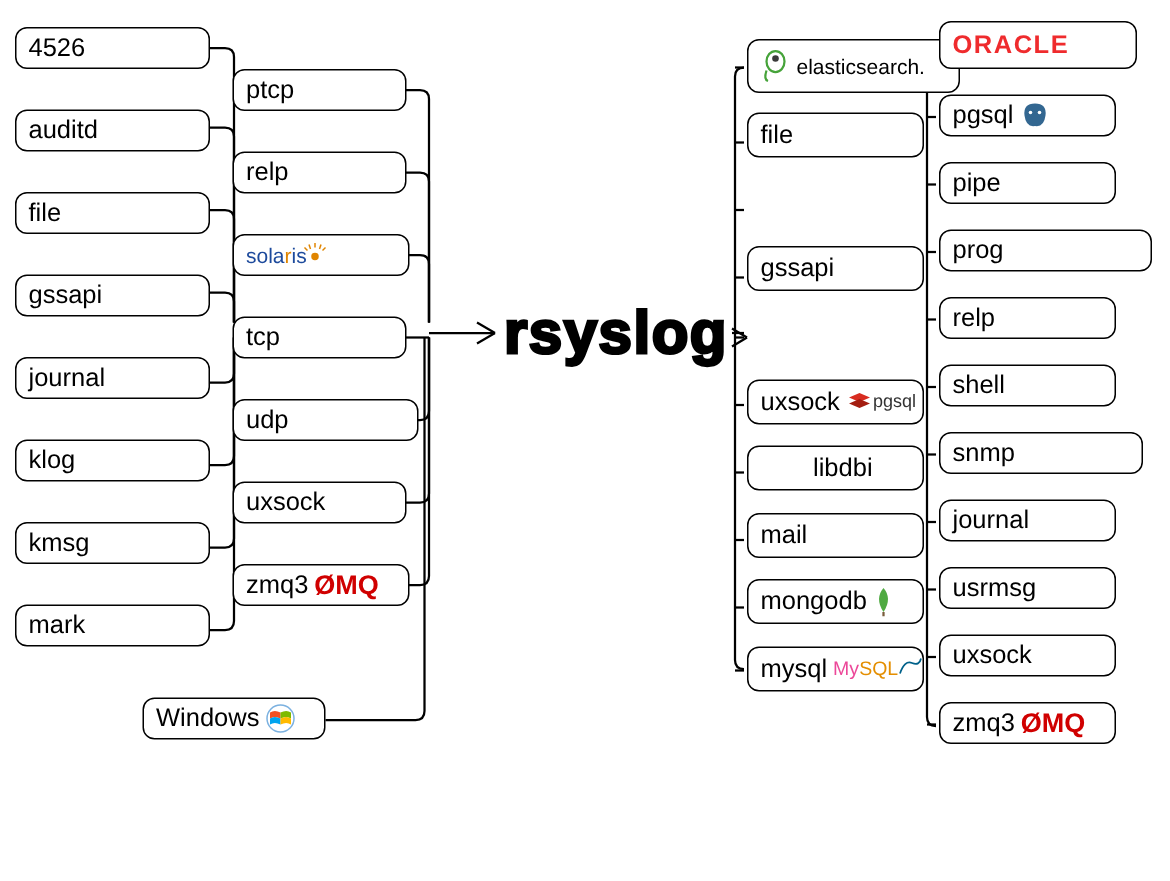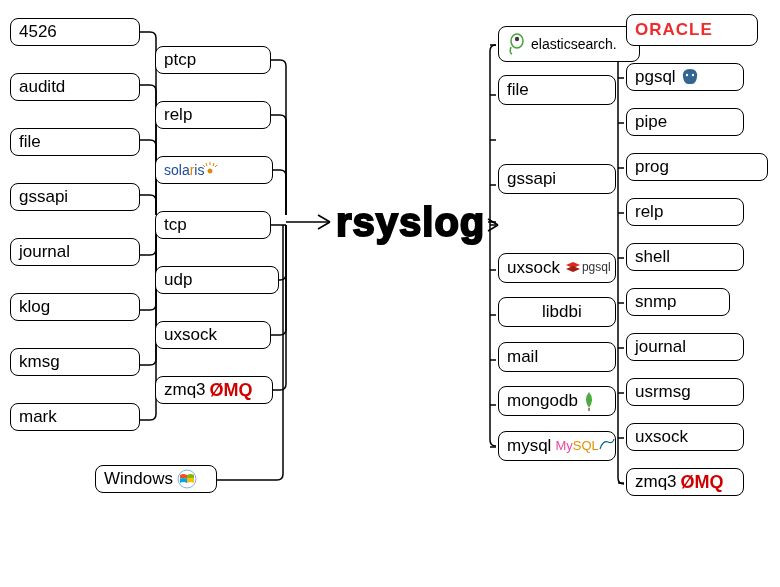--- a/index.html
+++ b/index.html
@@ -229,21 +229,21 @@
     </div>
     <div class="node" style="left: 626px; top: 153px; width: 142px;">
       <span class="lbl">prog</span>
     </div>
     <div class="node" style="left: 626px; top: 198px; width: 118px;">
       <span class="lbl">relp</span>
     </div>
     <div class="node" style="left: 626px; top: 243px; width: 118px;">
       <span class="lbl">shell</span>
     </div>
-    <div class="node" style="left: 626px; top: 288px; width: 104px;">
+    <div class="node" style="left: 626px; top: 288px; width: 136px;">
       <span class="lbl">snmp</span>
     </div>
     <div class="node" style="left: 626px; top: 333px; width: 118px;">
       <span class="lbl">journal</span>
     </div>
     <div class="node" style="left: 626px; top: 378px; width: 118px;">
       <span class="lbl">usrmsg</span>
     </div>
     <div class="node" style="left: 626px; top: 423px; width: 118px;">
       <span class="lbl">uxsock</span>

